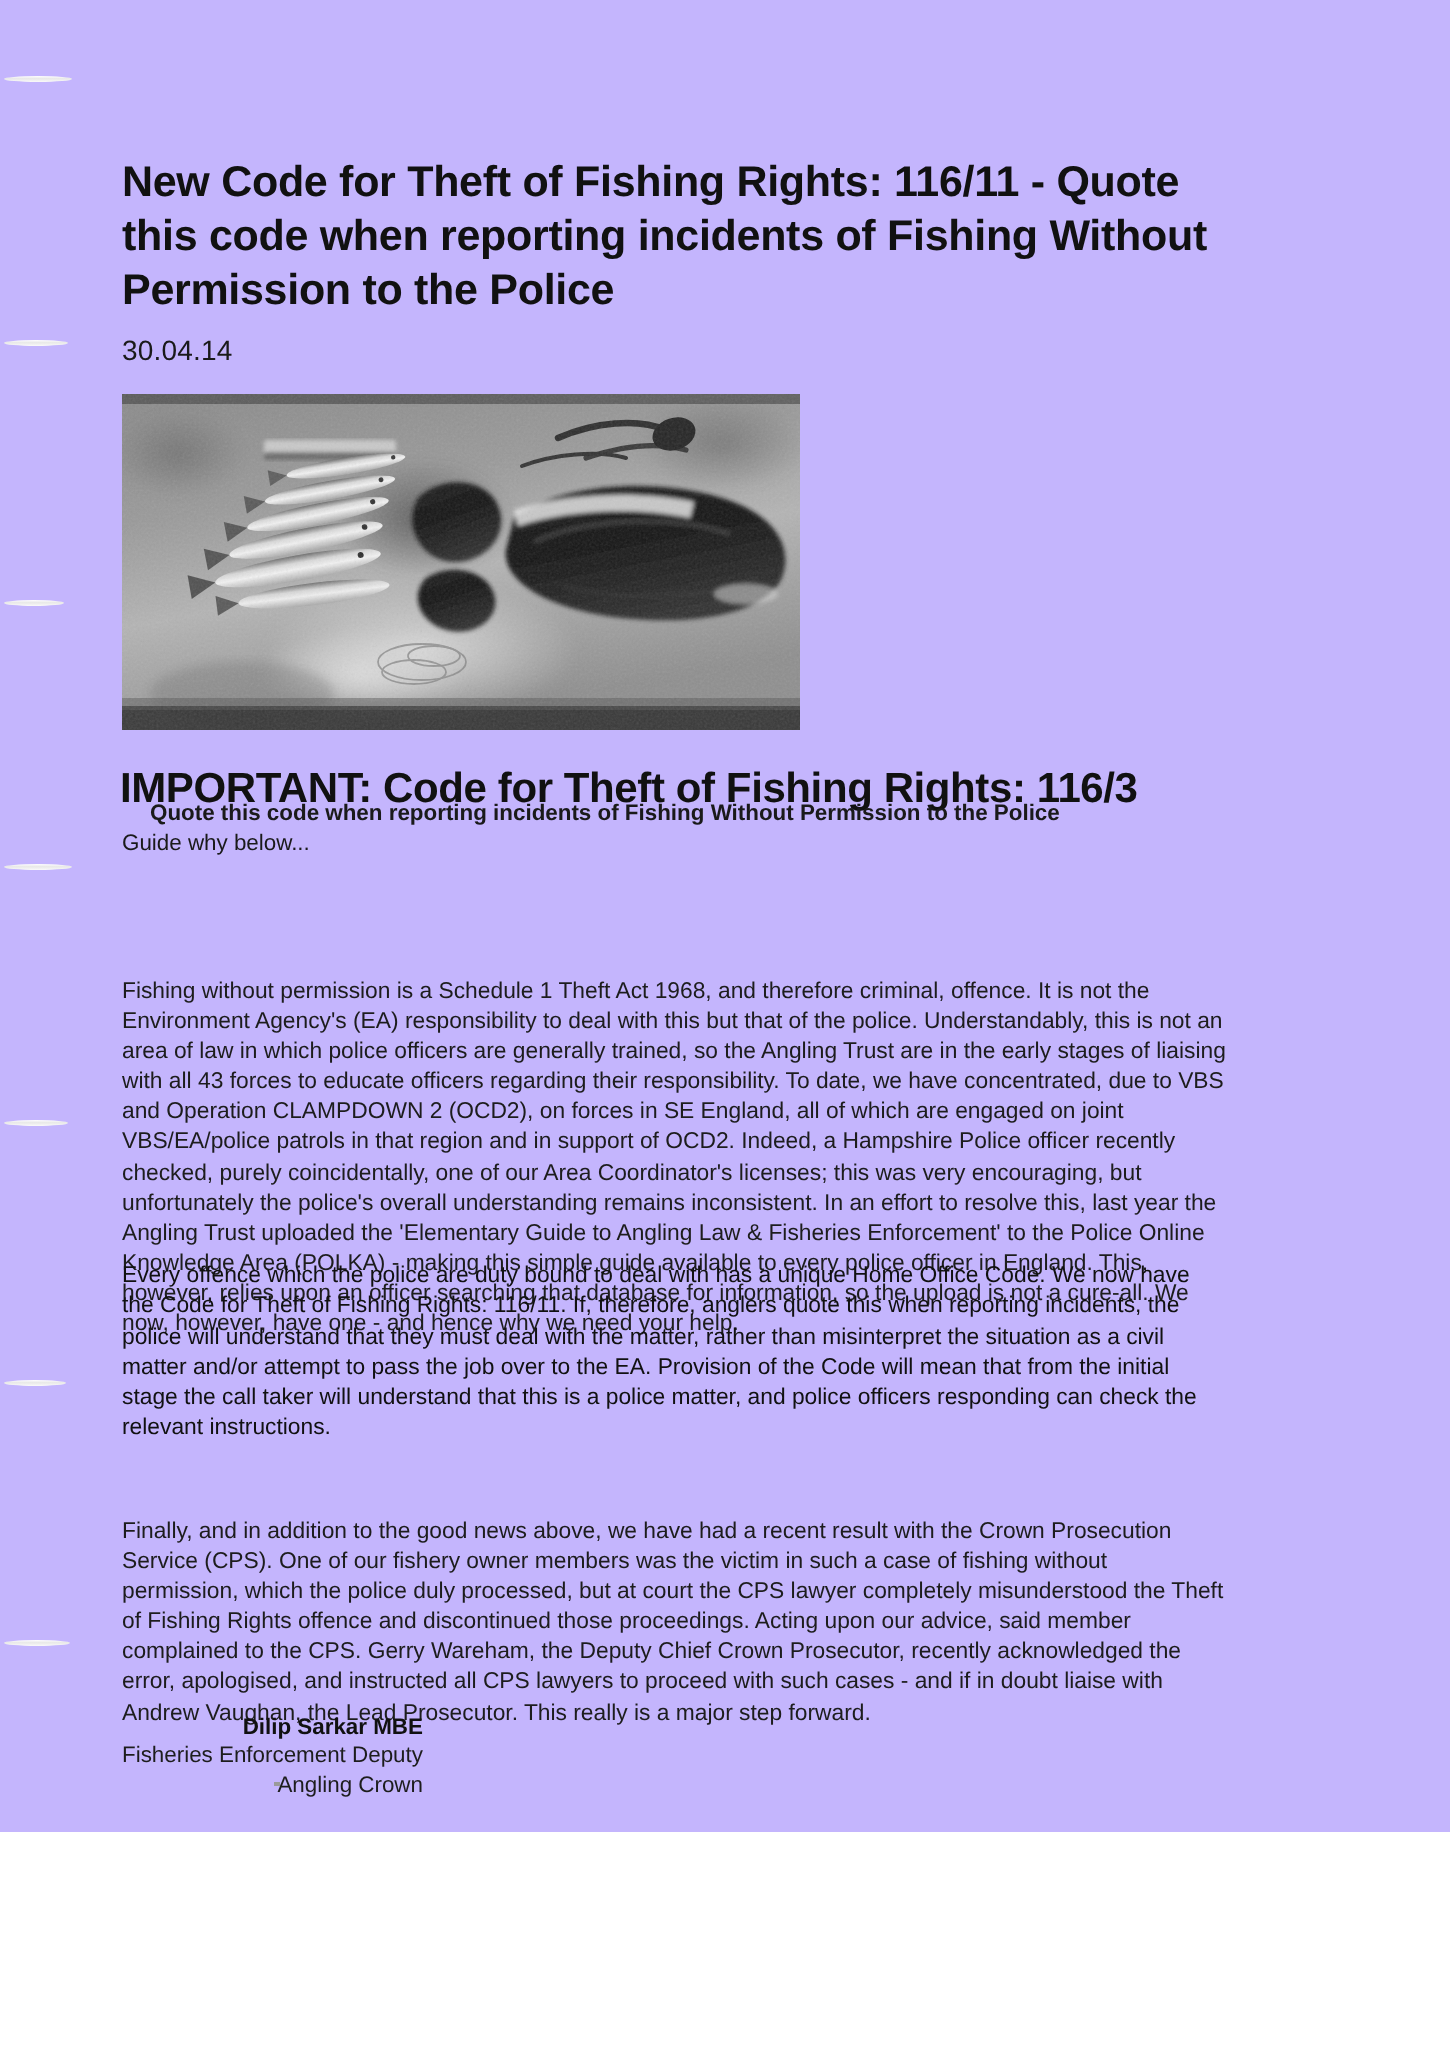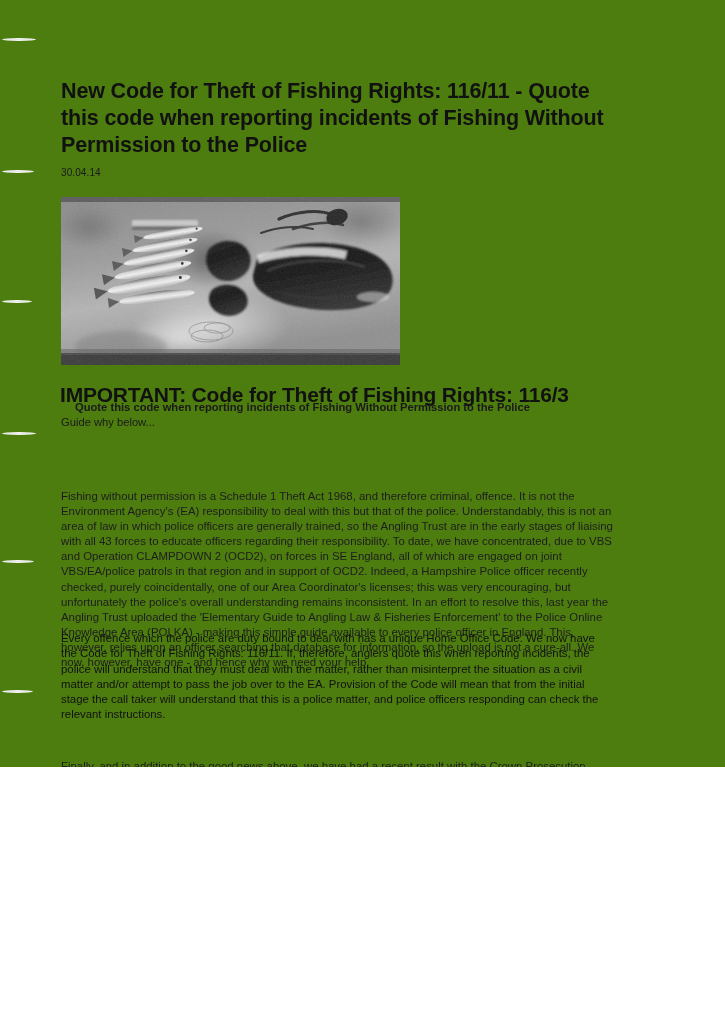--- a/index.html
+++ b/index.html
@@ -8,22 +8,22 @@
     padding: 0;
     background: #ffffff;
   }
   body {
     font-family: "Liberation Sans", sans-serif;
     -webkit-font-smoothing: antialiased;
   }
   #page {
     position: relative;
     width: 725px;
-    height: 767px;
-    background: #4d7c0f;
+    height: 916px;
+    background: #c4b5fd;
     overflow: hidden;
   }
   .edge-nick {
     position: absolute;
     pointer-events: none;
     height: 3px;
     background: linear-gradient(to bottom, #ffffff 0%, #e8e8e8 45%, #fafafa 100%);
     border-radius: 50%;
   }
   .speck {
@@ -42,21 +42,21 @@
     font-weight: bold;
     line-height: 27px;
     color: #111111;
     letter-spacing: -0.15px;
   }
 
   .doc-date {
     position: absolute;
     left: 61px;
     top: 167px;
-    font-size: 10px;
+    font-size: 14px;
     color: #1a1a1a;
     letter-spacing: 0.1px;
   }
 
   
   .photo-wrap {
     position: absolute;
     left: 61px;
     top: 197px;
     width: 339px;

